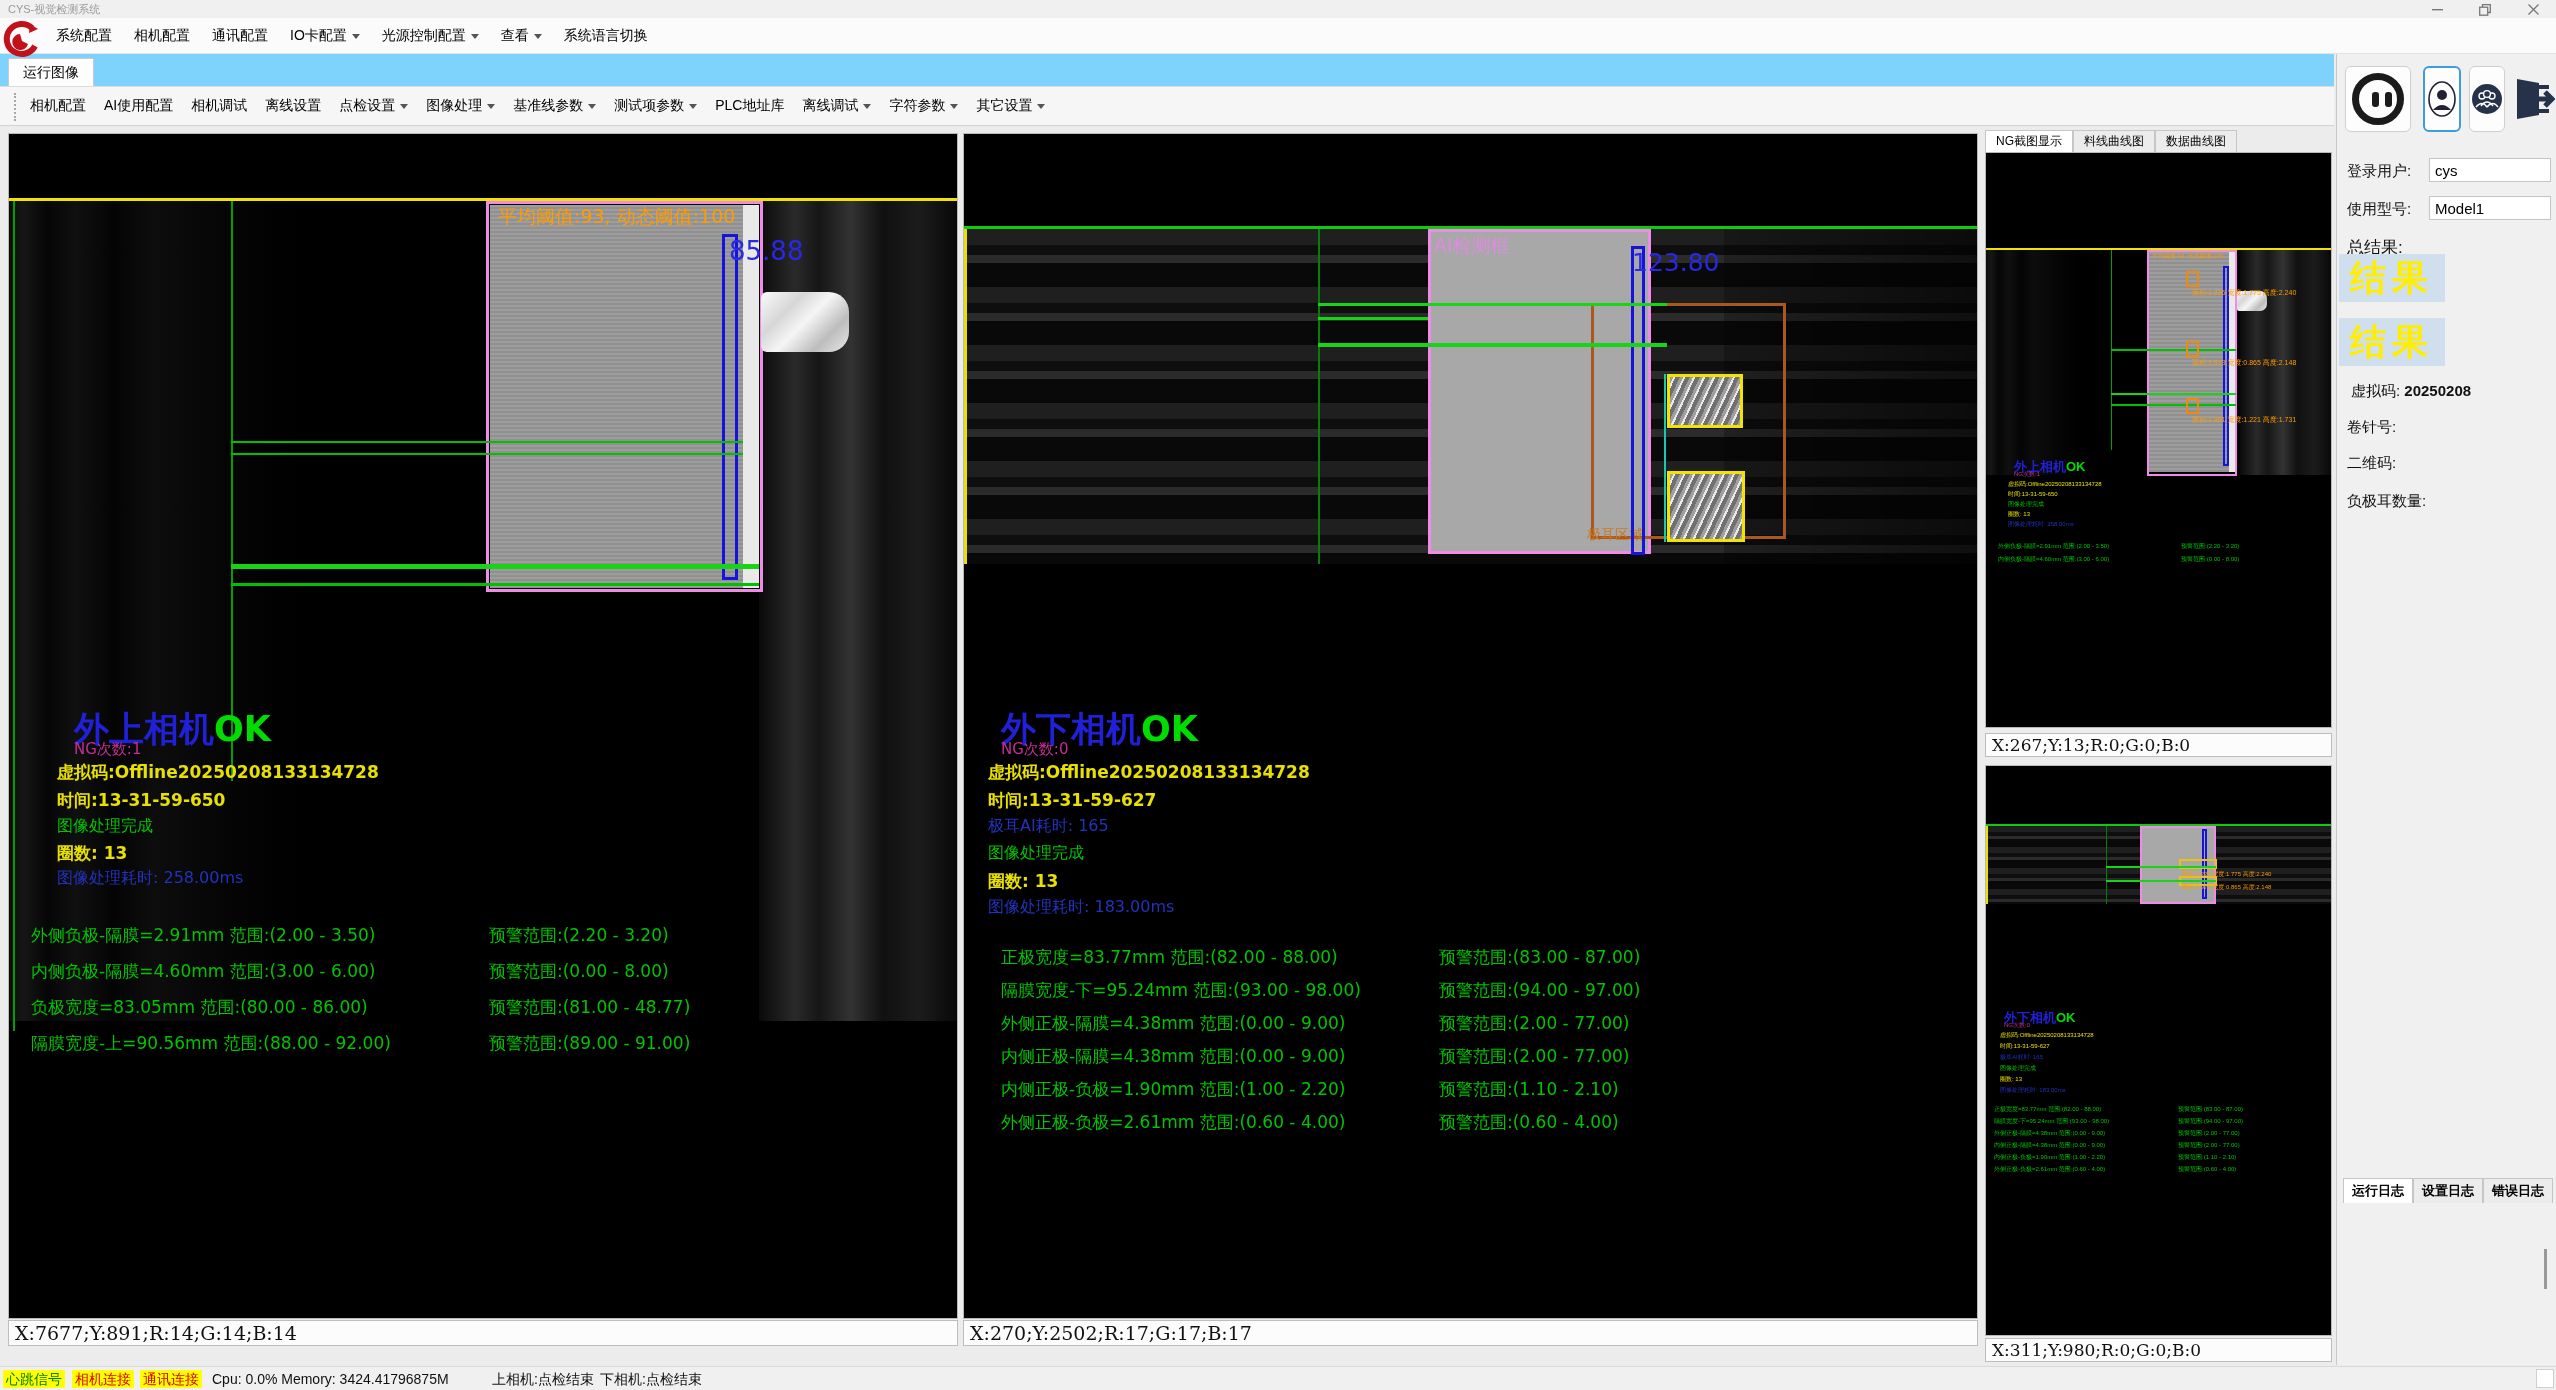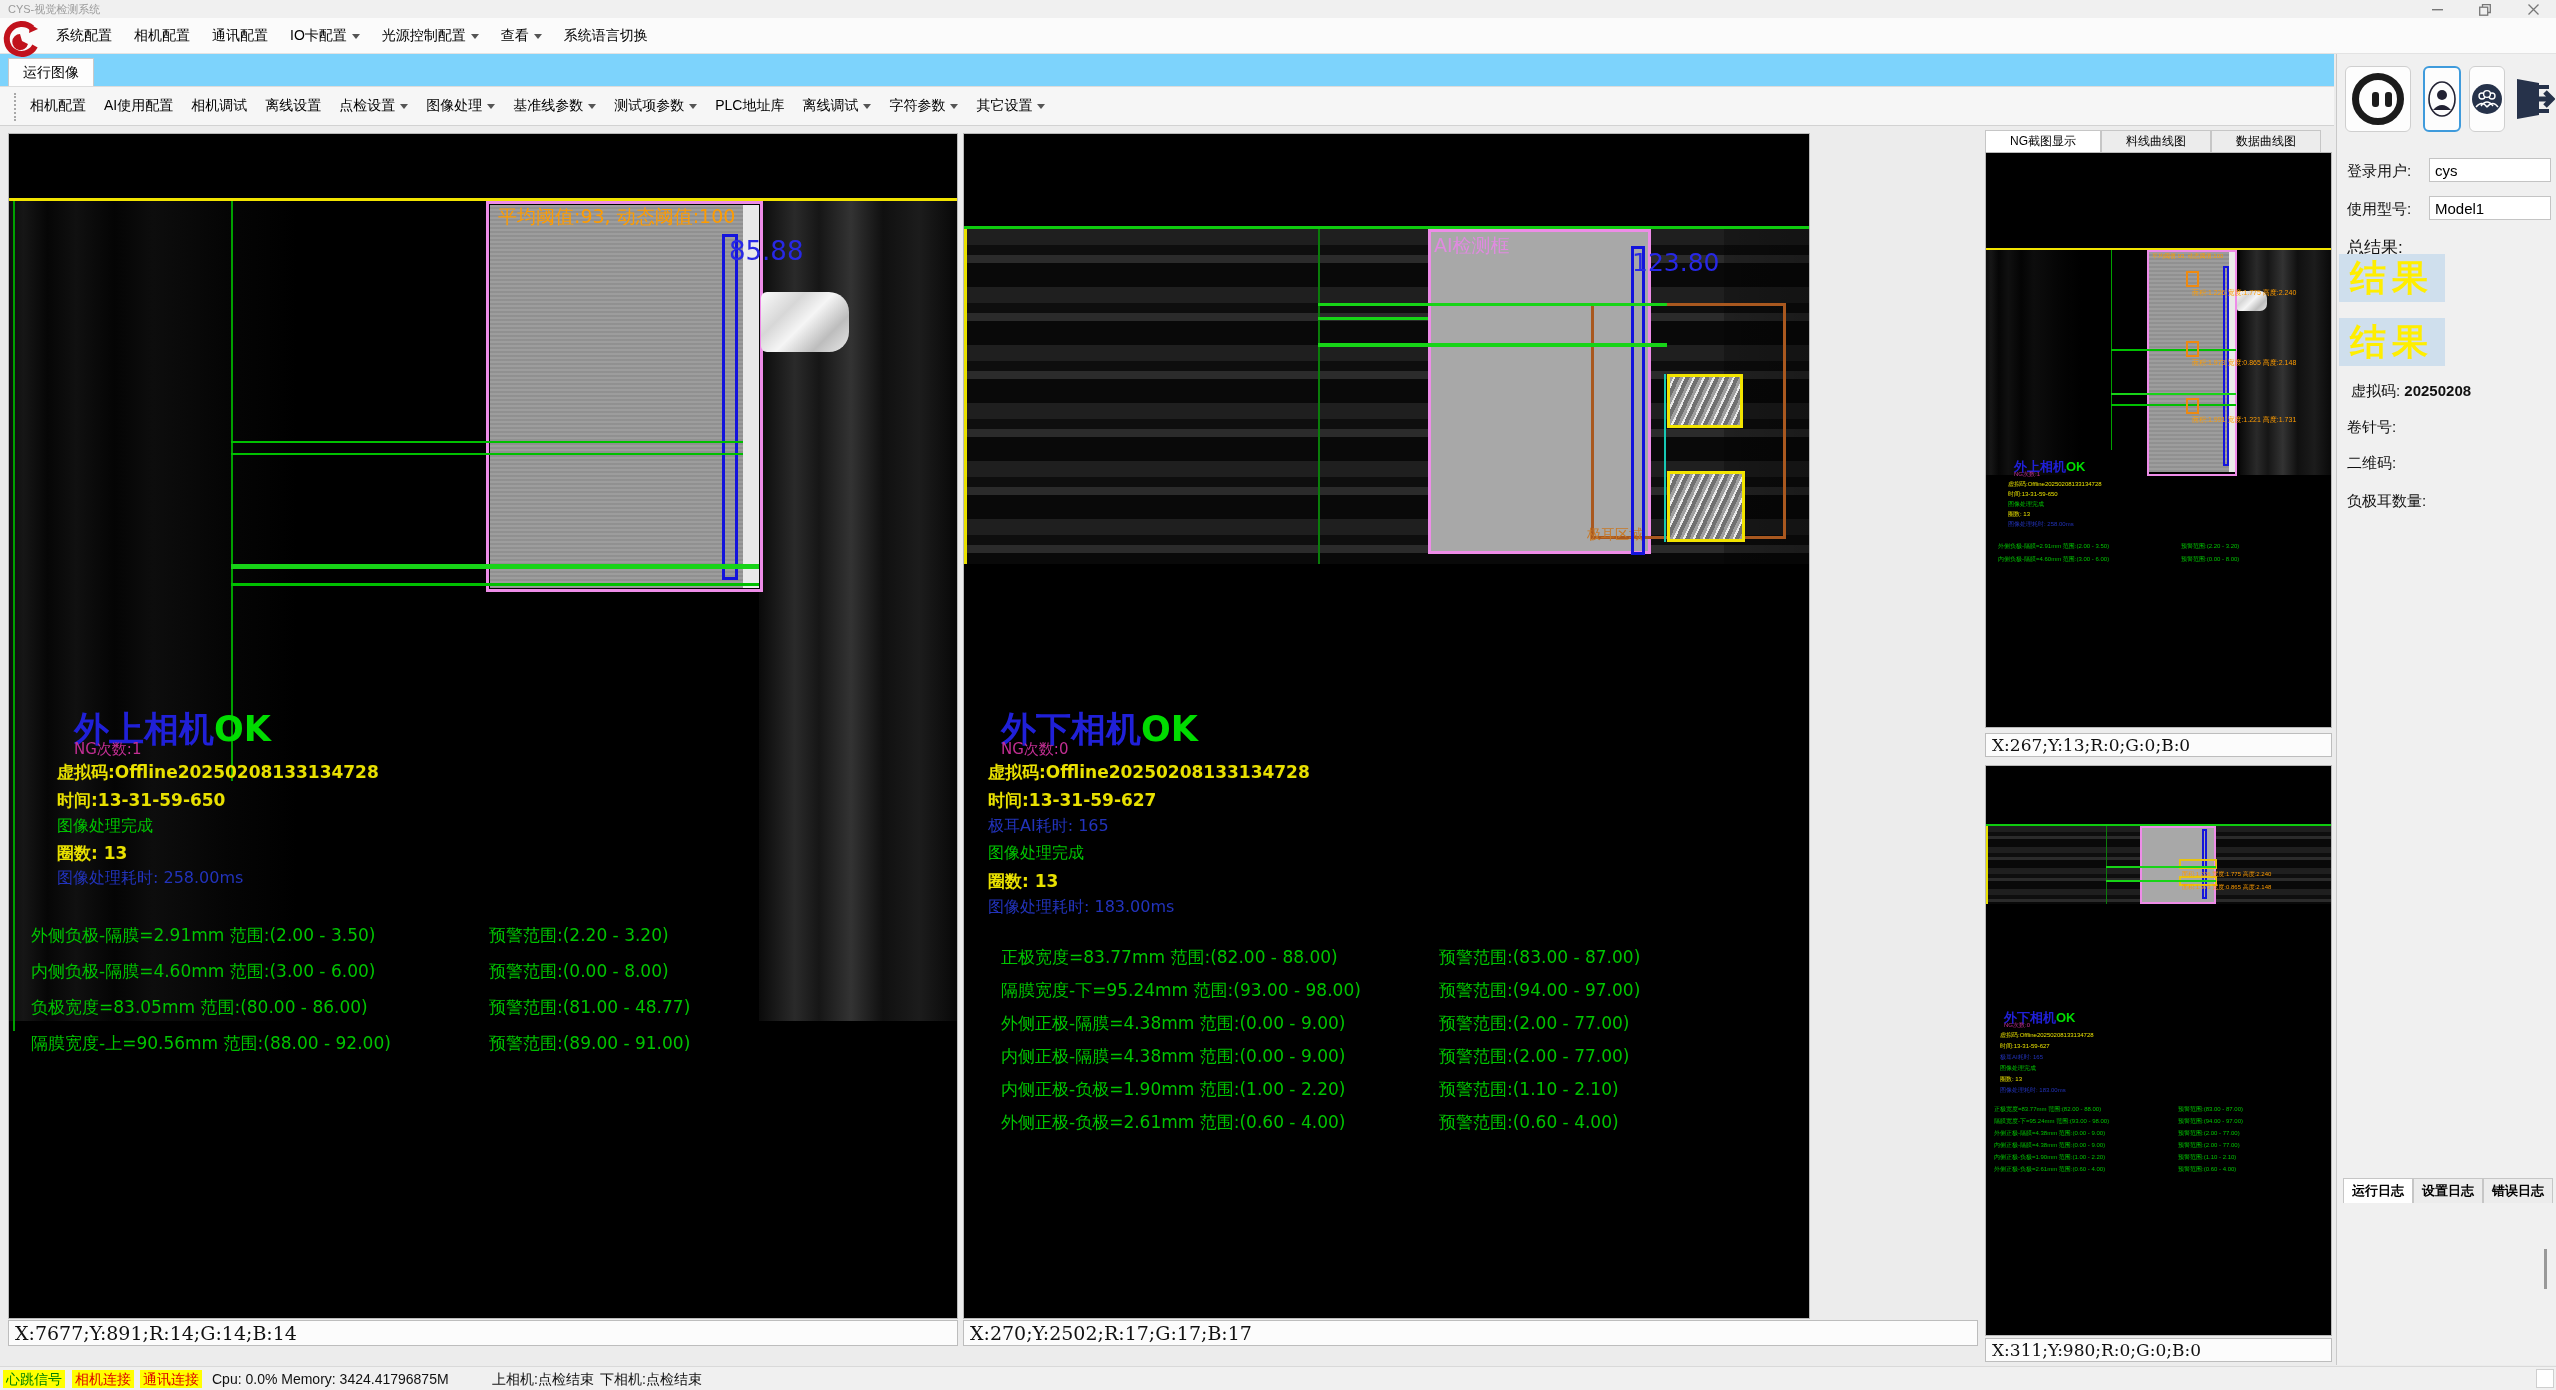--- a/index.html
+++ b/index.html
@@ -45,21 +45,21 @@
      linear-gradient(90deg, #0c0c0c 0%, #161616 3%, #060606 8%, #101010 14%, #040404 22%, #0d0d0d 30%, #050505 45%, #000 60%);
   }
   .tex-right { background: linear-gradient(90deg, #0a0a0a 0%, #2a2a2a 18%, #161616 30%, #333 46%, #101010 62%, #1c1c1c 80%, #070707 100%); }
   .tex-strip { background:#989898;
      background-image: repeating-linear-gradient(180deg, rgba(255,255,255,.05) 0 2px, rgba(0,0,0,.05) 2px 4px); }
   .tex-mach { background: repeating-linear-gradient(180deg, #1f1f1f 0 16px, #0e0e0e 16px 26px, #2b2b2b 26px 34px, #090909 34px 58px); }
   .tex-metal { background: linear-gradient(135deg,#fafafa 0%,#d7d7d7 30%,#f5f5f5 50%,#bdbdbd 75%,#e8e8e8 100%); }
   .tex-foil { background: repeating-linear-gradient(115deg,#9f9f9f 0 3px,#e9e9e9 3px 5px,#707070 5px 9px); }
   
   .thumb-tabs { position:absolute; display:flex; font-size:12px; }
-  .thumb-tab { padding:2px 24px; border:1px solid #c6c6c6; border-bottom:none; background:#ececec; }
+  .thumb-tab { padding:2px 10px; border:1px solid #c6c6c6; border-bottom:none; background:#ececec; }
   .thumb-tab.sel { background:#fff; }
   .thumb { position:absolute; background:#000; overflow:hidden; border:1px solid #b9b9b9; }
   .tiny { font-size:7px; line-height:8px; }
   .nano { font-size:6px; line-height:7px; }
   
   .rpanel { position:absolute; left:2336px; top:54px; width:220px; height:1311px; background:#f0f0f0; border-left:1px solid #c9c9c9; }
   .pbtn { position:absolute; background:#fdfdfd; border:1px solid #cfcfcf; border-radius:6px; display:flex; align-items:center; justify-content:center; }
   .pbtn.sel { border:2px solid #3f9bdc; }
   .plabel { position:absolute; font-size:15px; color:#111; }
   .pinput { position:absolute; height:24px; background:#fff; border:1px solid #c4c4c4; font-size:15px; padding:2px 5px; font-family:inherit; }
@@ -224,21 +224,21 @@
     <div class="ov cam-font meas" style="left:480px; top:790px;">预警范围:(2.20 - 3.20)</div>
     <div class="ov cam-font meas" style="left:22px; top:826px;">内侧负极-隔膜=4.60mm 范围:(3.00 - 6.00)</div>
     <div class="ov cam-font meas" style="left:480px; top:826px;">预警范围:(0.00 - 8.00)</div>
     <div class="ov cam-font meas" style="left:22px; top:862px;">负极宽度=83.05mm 范围:(80.00 - 86.00)</div>
     <div class="ov cam-font meas" style="left:480px; top:862px;">预警范围:(81.00 - 48.77)</div>
     <div class="ov cam-font meas" style="left:22px; top:898px;">隔膜宽度-上=90.56mm 范围:(88.00 - 92.00)</div>
     <div class="ov cam-font meas" style="left:480px; top:898px;">预警范围:(89.00 - 91.00)</div>
   </div>
   <div class="coordbar" style="left:8px; top:1320px; width:950px; height:26px;">X:7677;Y:891;R:14;G:14;B:14</div>
 
-  <div class="cam" style="left:963px; top:133px; width:847px; height:1186px;">
+  <div class="cam" style="left:963px; top:133px; width:1015px; height:1186px;">
 
     <div class="line tex-mach" style="left:0; top:95px; width:1015px; height:335px;"></div>
     <div class="line" style="left:760px; top:95px; width:255px; height:335px; background:linear-gradient(90deg, rgba(0,0,0,.25), rgba(0,0,0,.65));"></div>
 
     <div class="line" style="left:0; top:92px; width:1015px; height:3px; background:#0ecb0e;"></div>
 
     <div class="line" style="left:0; top:95px; width:3px; height:335px; background:#e8e000;"></div>
 
     <div class="line" style="left:354px; top:95px; width:2px; height:335px; background:#0a7c0a;"></div>
 

